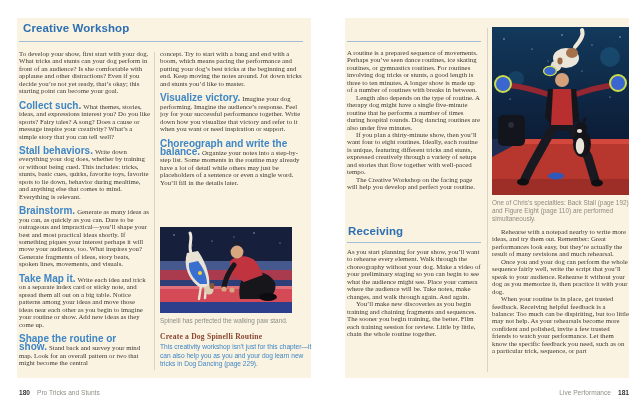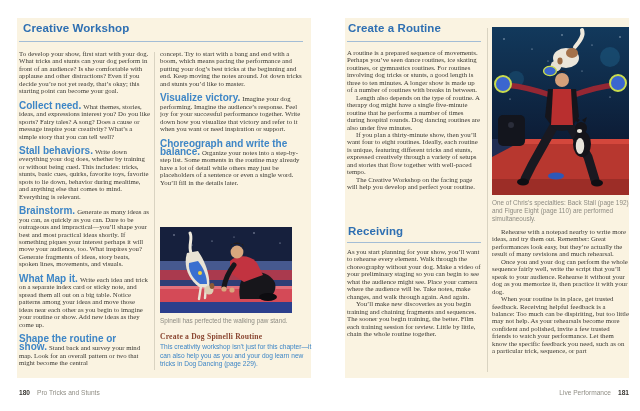--- a/index.html
+++ b/index.html
@@ -33,24 +33,24 @@
 
   <div class="abs pagebg" style="left:17px;top:18px;width:294px;height:360px;"></div>
   <div class="abs pagebg" style="left:345px;top:18px;width:284px;height:360px;"></div>
 
   <h1 class="abs h1" style="left:23px;top:22px;">Creative Workshop</h1>
   <div class="abs rule" style="left:19px;top:41px;width:284px;"></div>
   <div class="abs vrule" style="left:154px;top:52px;height:318px;"></div>
 
   <div class="abs col" style="left:19px;top:50px;width:131px;height:325px;">
     <p class="b">To develop your show, first start with your dog. What tricks and stunts can your dog perform in front of an audience? Is she comfortable with applause and other distractions? Even if you decide you’re not yet ready, that’s okay; this starting point can become your goal.</p>
-    <p class="b"><span class="lead">Collect need.</span><span>What themes, stories, ideas, and expressions interest you? Do you like sports? Fairy tales? A song? Does a cause or message inspire your creativity? What’s a simple story that you can tell well?</span></p>
+    <p class="b"><span class="lead">Collect such.</span><span>What themes, stories, ideas, and expressions interest you? Do you like sports? Fairy tales? A song? Does a cause or message inspire your creativity? What’s a simple story that you can tell well?</span></p>
     <p class="b"><span class="lead">Stall behaviors.</span><span>Write down everything your dog does, whether by training or without being cued. This includes: tricks, stunts, basic cues, quirks, favorite toys, favorite spots to lie down, behavior during mealtime, and anything else that comes to mind. Everything is relevant.</span></p>
     <p class="b"><span class="lead">Brainstorm.</span><span>Generate as many ideas as you can, as quickly as you can. Dare to be outrageous and impractical—you’ll shape your best and most practical ideas shortly. If something piques your interest perhaps it will move your audience, too. What inspires you? Generate fragments of ideas, story beats, spoken lines, movements, and visuals.</span></p>
-    <p class="b"><span class="lead">What Map it.</span><span>Write each idea and trick on a separate index card or sticky note, and spread them all out on a big table. Notice patterns among your ideas and move those ideas near each other as you begin to imagine your routine or show. Add new ideas as they come up.</span></p>
+    <p class="b"><span class="lead">Take Map it.</span><span>Write each idea and trick on a separate index card or sticky note, and spread them all out on a big table. Notice patterns among your ideas and move those ideas near each other as you begin to imagine your routine or show. Add new ideas as they come up.</span></p>
     <p class="b"><span class="lead">Shape the routine or show.</span><span>Stand back and survey your mind map. Look for an overall pattern or two that might become the central</span></p>
   </div>
 
   <div class="abs col" style="left:160px;top:50px;width:145px;height:172px;">
     <p class="b">concept. Try to start with a bang and end with a boom, which means pacing the performance and putting your dog’s best tricks at the beginning and end. Keep moving the notes around. Jot down tricks and stunts you’d like to master.</p>
     <p class="b"><span class="lead">Visualize victory.</span><span>Imagine your dog performing. Imagine the audience’s response. Feel joy for your successful performance together. Write down how you visualize that victory and refer to it when you want or need inspiration or support.</span></p>
     <p class="b"><span class="lead">Choreograph and write the balance.</span><span>Organize your notes into a step-by-step list. Some moments in the routine may already have a lot of detail while others may just be placeholders of a sentence or even a single word. You’ll fill in the details later.</span></p>
   </div>
 
   <svg class="abs photo" style="left:160px;top:227px;" width="132" height="86" viewBox="0 0 132 86" role="img">
@@ -92,21 +92,20 @@
 
   <p class="abs cap" style="left:160px;top:317px;width:145px;">Spinelli has perfected the walking paw stand.</p>
 
   <div class="abs" style="left:160px;top:332px;width:152px;">
     <p class="boxh">Create a Dog Spinelli Routine</p>
     <p class="boxt">This creativity workshop isn’t just for this chapter—it can also help you as you and your dog learn new tricks in Dog Dancing (page 229).</p>
   </div>
 
   <div class="abs foot" style="left:19px;top:389px;"><span class="num">180</span><span class="gap"></span><span>Pro Tricks and Stunts</span></div>
 
-  <h1 class="abs h1" style="left:348px;top:22px;">Create a Routine</h1>
   <div class="abs rule" style="left:347px;top:41px;width:134px;"></div>
   <div class="abs vrule" style="left:487px;top:28px;height:344px;"></div>
 
   <div class="abs col" style="left:347px;top:49px;width:134px;height:172px;">
     <p class="b nopad">A routine is a prepared sequence of movements. Perhaps you’ve seen dance routines, ice skating routines, or gymnastics routines. For routines involving dog tricks or stunts, a good length is three to ten minutes. A longer show is made up of a number of routines with breaks in between.</p>
     <p class="b ind">Length also depends on the type of routine. A therapy dog might have a single five-minute routine that he performs a number of times during hospital rounds. Dog dancing routines are also under five minutes.</p>
     <p class="b ind">If you plan a thirty-minute show, then you’ll want four to eight routines. Ideally, each routine is unique, featuring different tricks and stunts, expressed creatively through a variety of setups and stories that flow together with well-paced tempo.</p>
     <p class="b ind">The Creative Workshop on the facing page will help you develop and perfect your routine.</p>
   </div>
 

